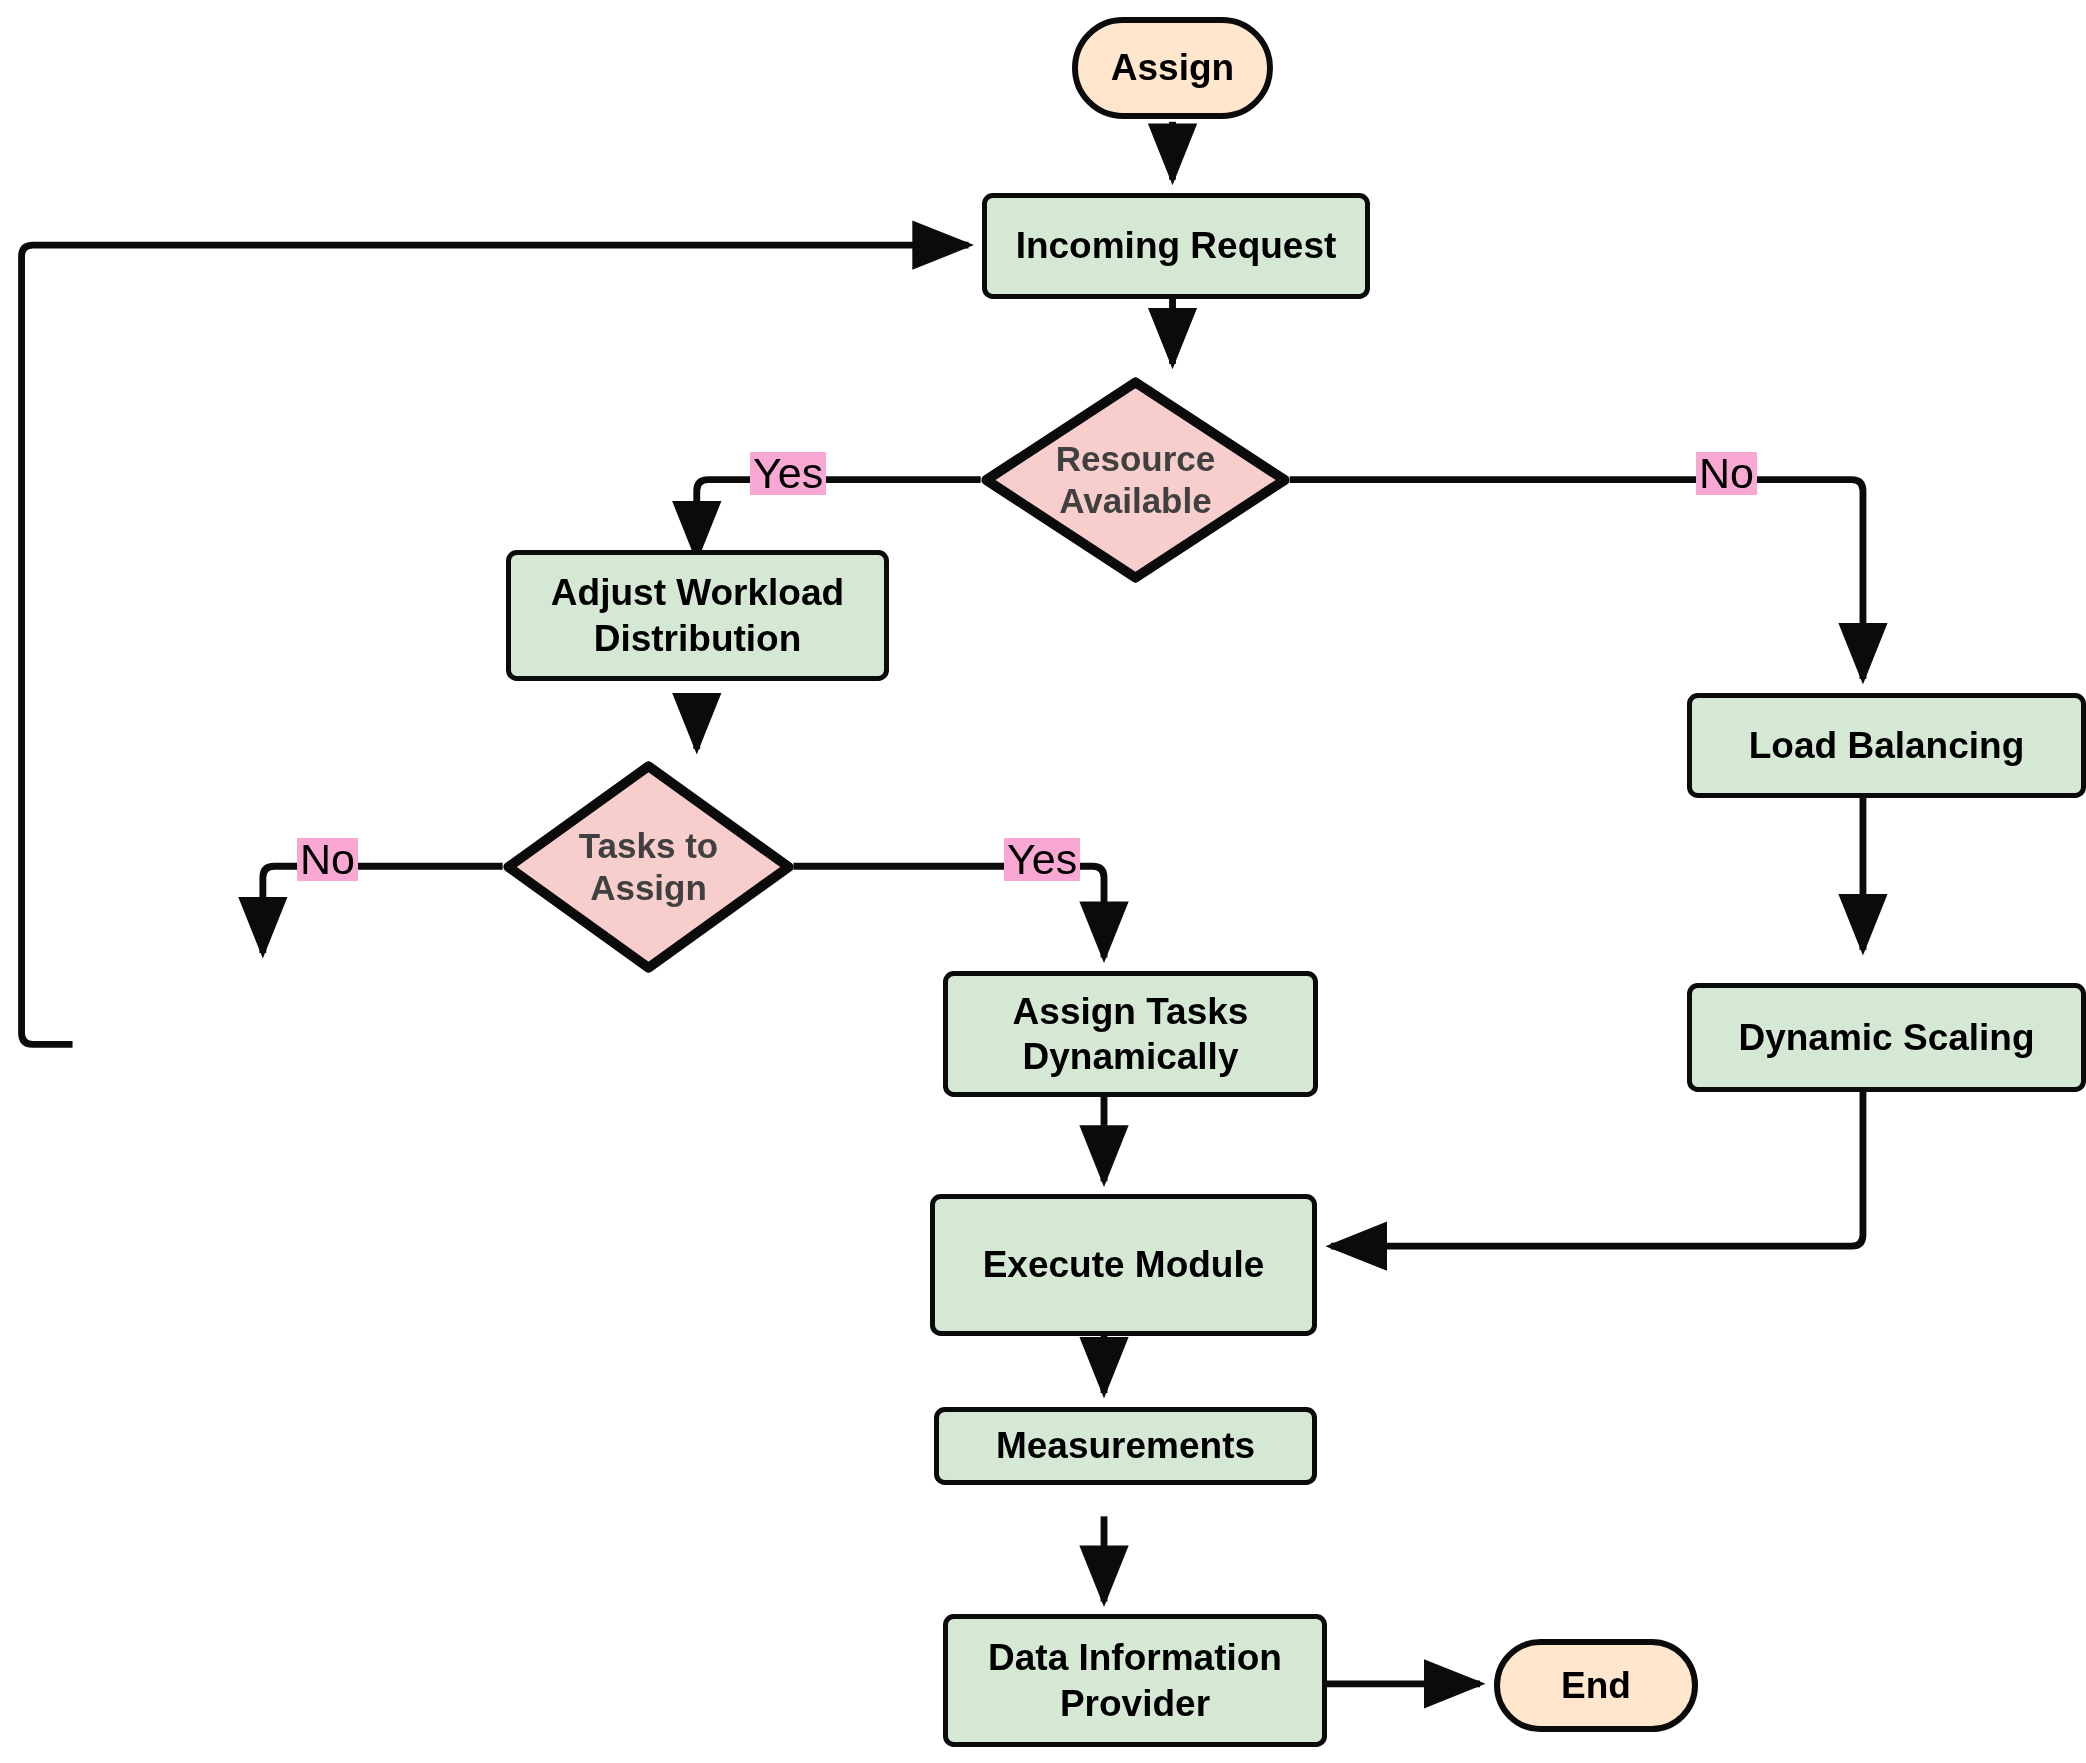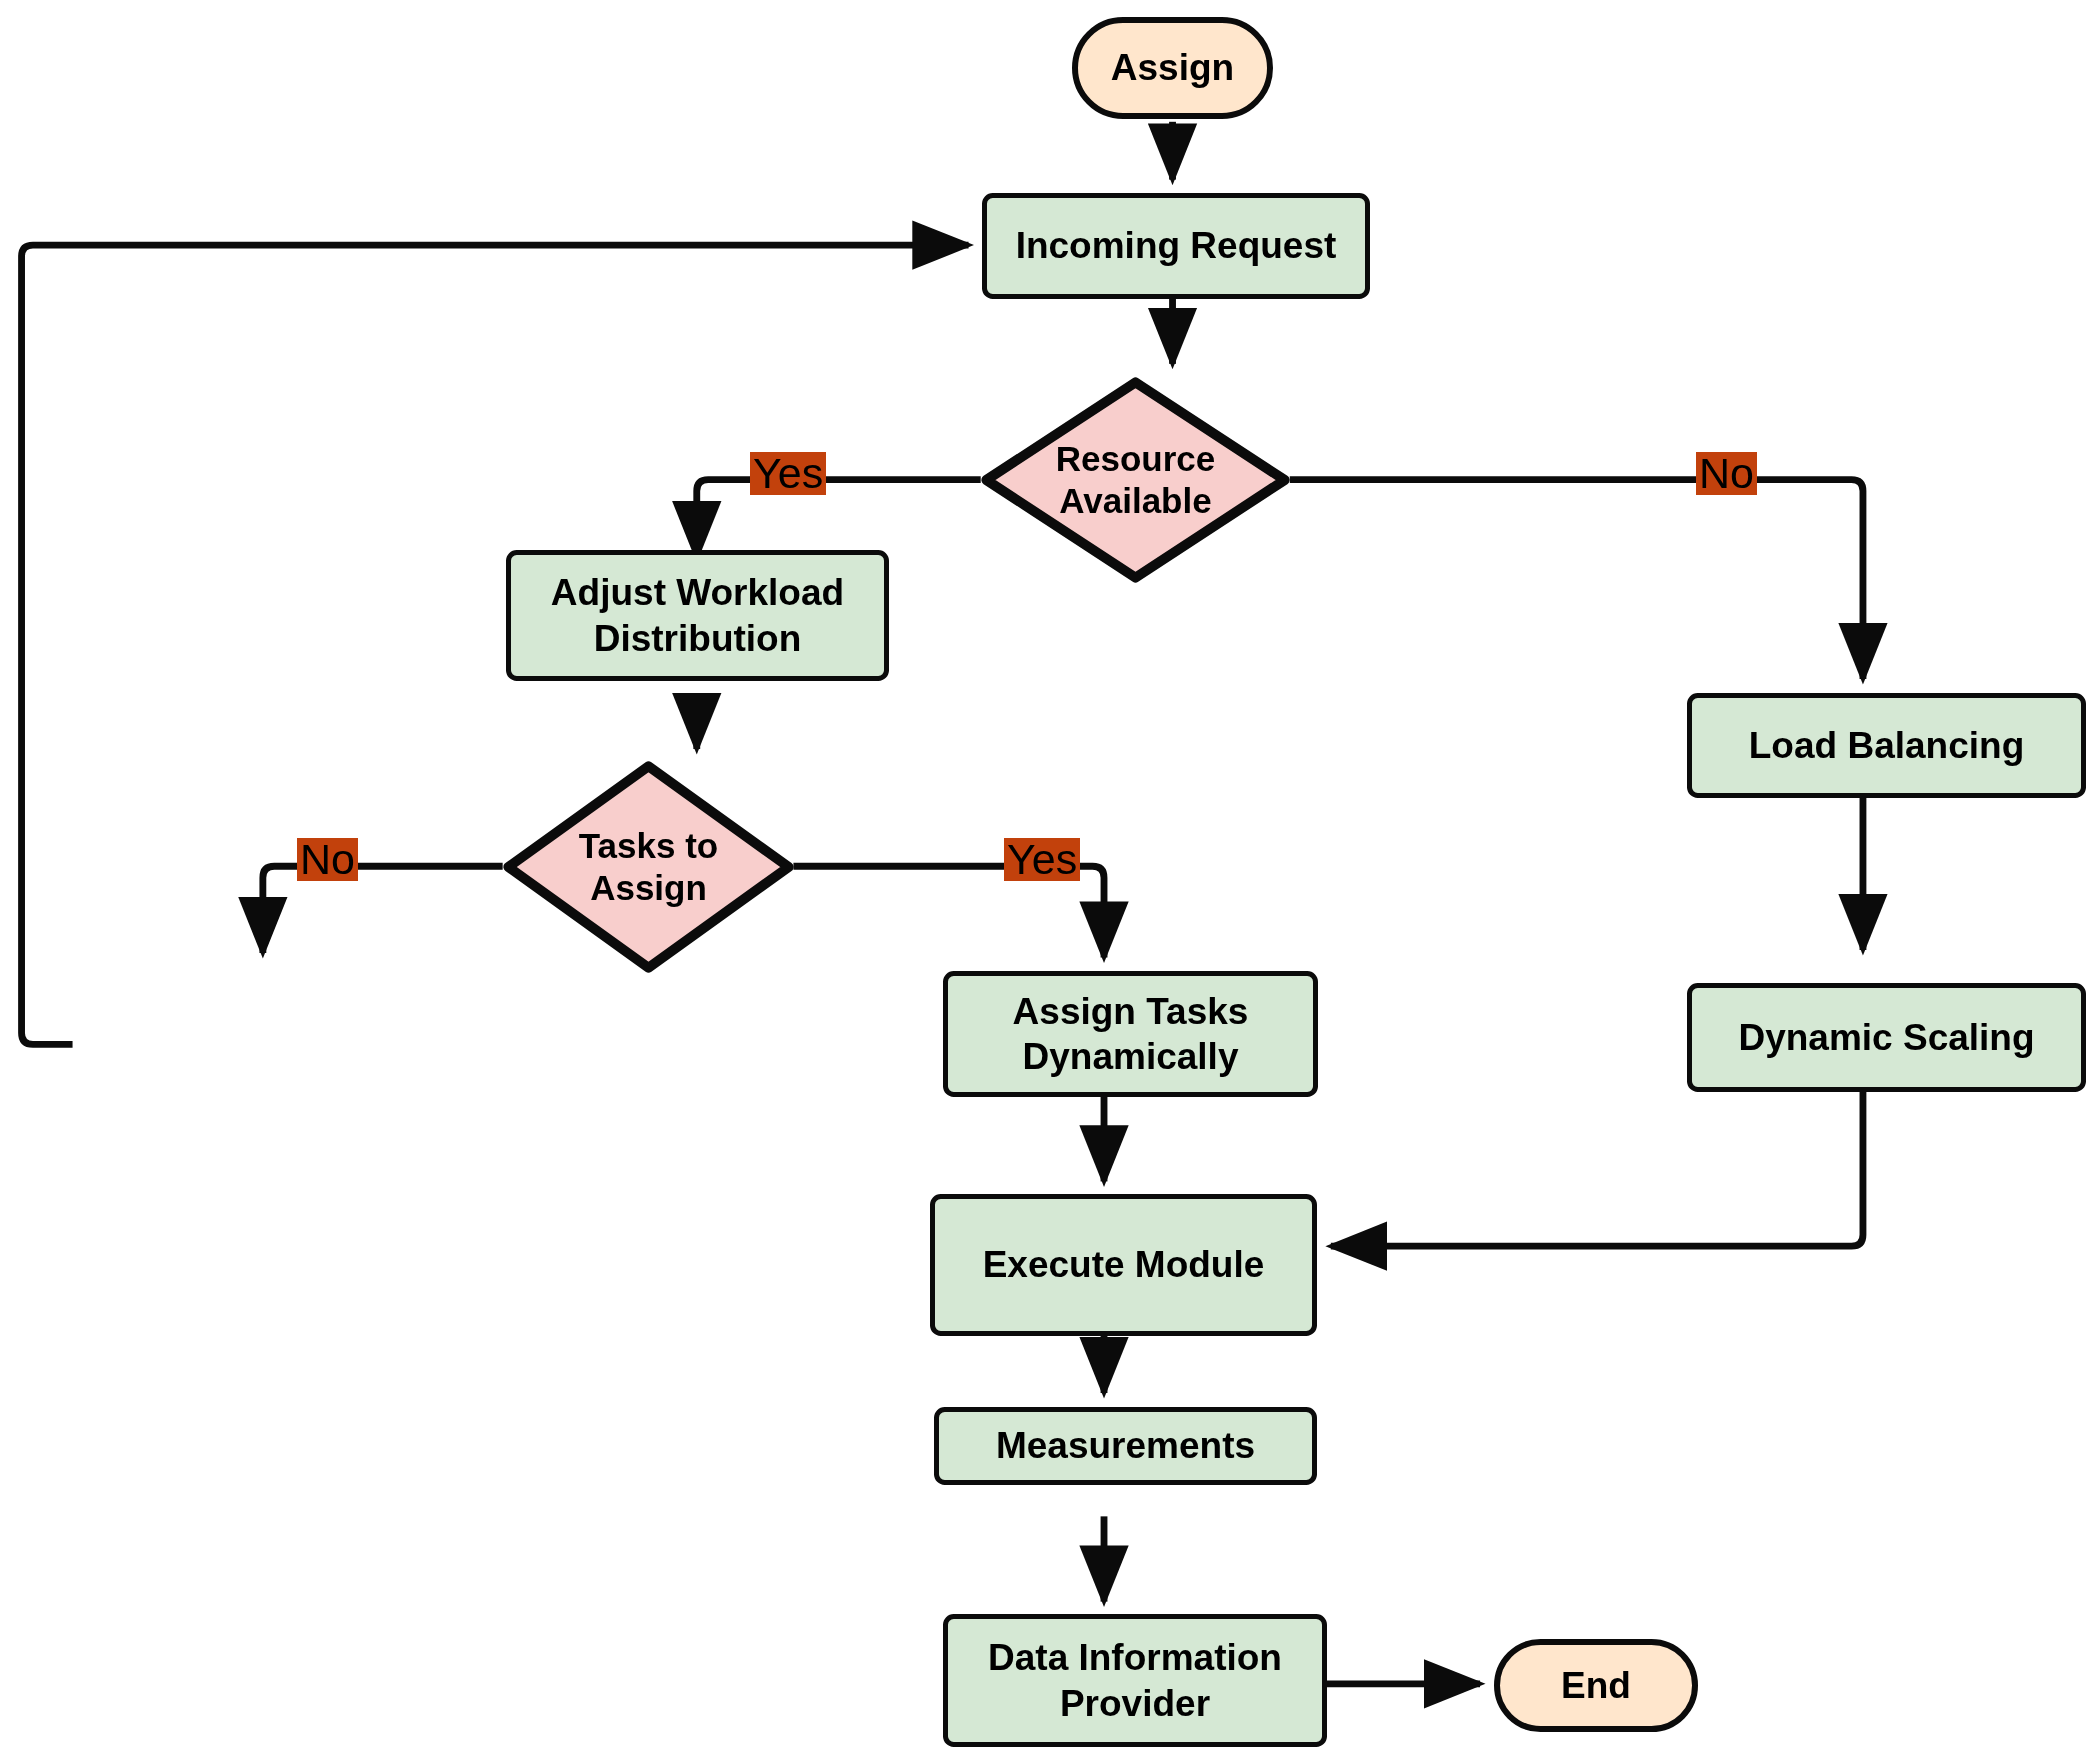--- a/index.html
+++ b/index.html
@@ -57,31 +57,31 @@
     left: 0;
     top: 0;
     width: 100%;
     height: 100%;
   }
   .decision-label {
     position: relative;
     z-index: 2;
     font-size: 35px;
     font-weight: bold;
-    color: #000000;
+    color: #404040;
     line-height: 1.2;
     text-align: center;
     pointer-events: none;
   }
   .edge-label {
     position: absolute;
     font-size: 43px;
     font-weight: normal;
     color: #000000;
-    background: #c2410c;
+    background: #f9a8d4;
     line-height: 1;
     white-space: nowrap;
     padding: 0 3px;
   }
 </style>
 </head>
 <body>
 
 <div id="flowchart-root">
 

